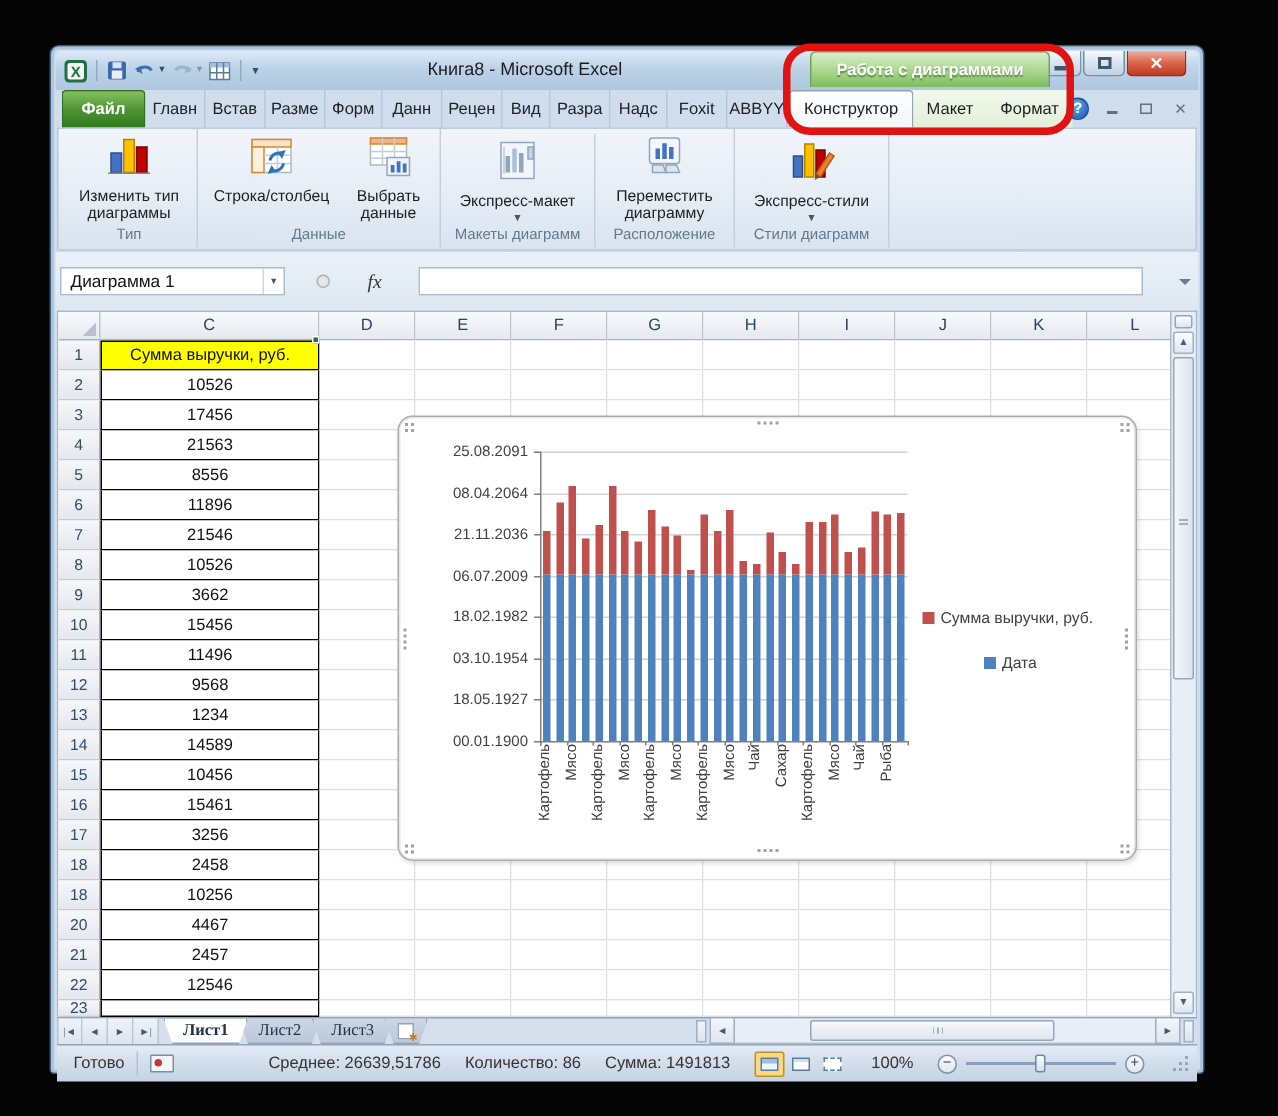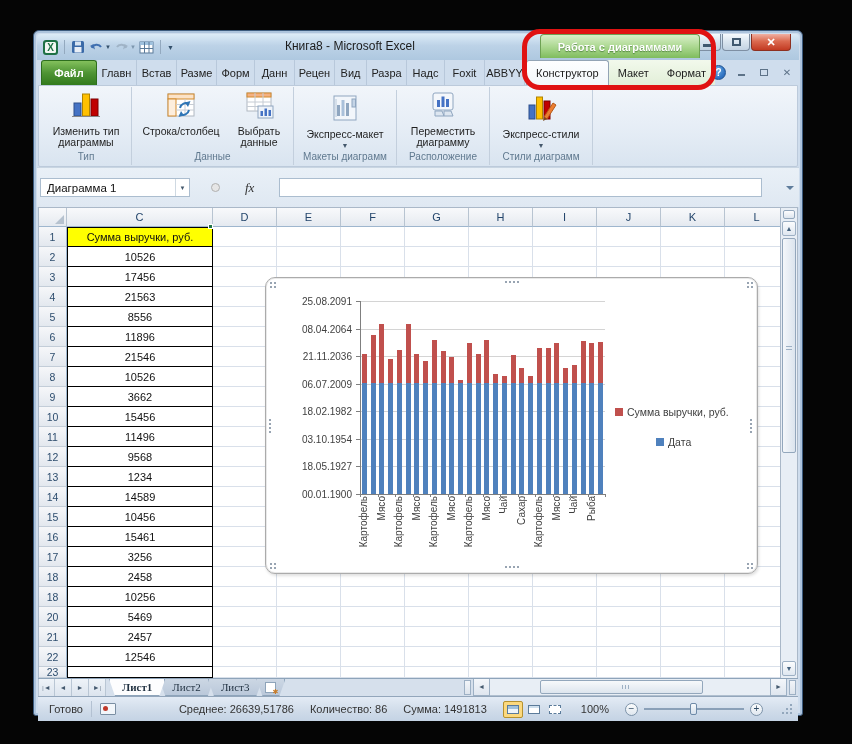--- a/index.html
+++ b/index.html
@@ -659,21 +659,21 @@
             <div class="cell"></div>
             <div class="cell"></div>
             <div class="cell"></div>
             <div class="cell"></div>
             <div class="cell"></div>
             <div class="cell"></div>
             <div class="cell"></div>
           </div>
           <div class="grow">
             <div class="rownum">20</div>
-            <div class="cellC">5469</div>
+            <div class="cellC">4467</div>
             <div class="cell"></div>
             <div class="cell"></div>
             <div class="cell"></div>
             <div class="cell"></div>
             <div class="cell"></div>
             <div class="cell"></div>
             <div class="cell"></div>
             <div class="cell"></div>
             <div class="cell"></div>
           </div>

